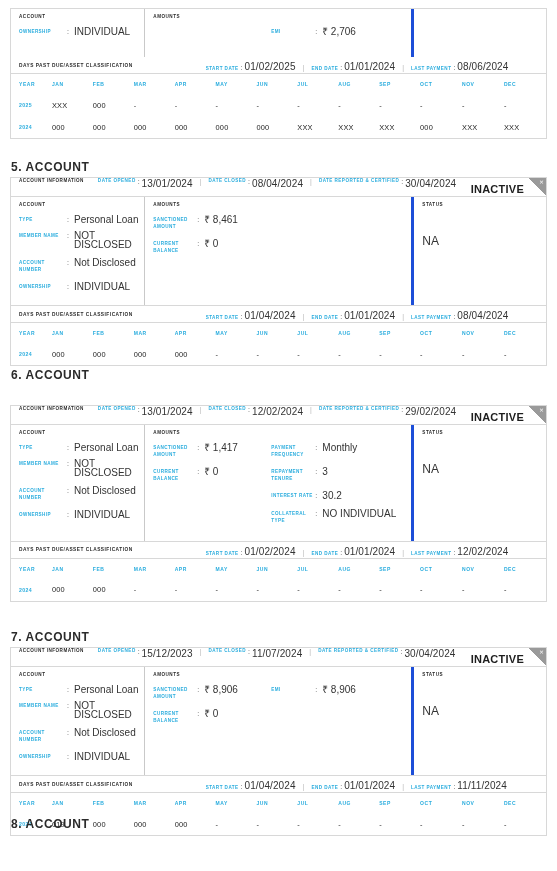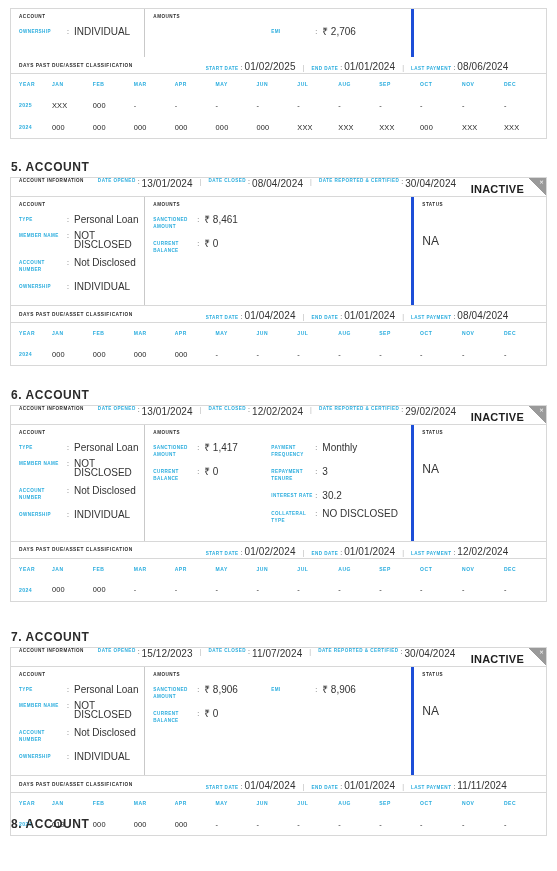--- a/index.html
+++ b/index.html
@@ -371,21 +371,21 @@
                 <td class="c-mon">-</td>
                 <td class="c-mon">-</td>
                 <td class="c-mon-w">-</td>
                 <td class="c-mon-w">-</td>
                 <td class="c-mon-w">-</td>
               </tr>
             </tbody>
           </table>
         </div>
       </div>
-      <div class="blk" style="top:388px;">
+      <div class="blk" style="top:368px;">
         <div class="sec-head">6. ACCOUNT</div>
       </div>
       <div class="blk" style="top:405px;">
         <div class="card">
           <div class="info-bar">
             <span class="lbl-dark">ACCOUNT INFORMATION</span>
             <span class="sp6"></span>
             <span class="lbl">DATE OPENED</span>
             <span class="colon">:</span>
             <span class="val">13/01/2024</span>
@@ -453,21 +453,21 @@
                     <span class="v">3</span>
                   </div>
                   <div class="kv tight">
                     <span class="k">INTEREST RATE</span>
                     <span class="c">:</span>
                     <span class="v">30.2</span>
                   </div>
                   <div class="kv tight">
                     <span class="k">COLLATERAL TYPE</span>
                     <span class="c">:</span>
-                    <span class="v">NO DISCLOSED</span>
+                    <span class="v">NO INDIVIDUAL</span>
                   </div>
                 </div>
               </div>
             </div>
             <div class="col-status col-pad">
               <div class="col-title">STATUS</div>
               <div class="status-na">NA</div>
             </div>
           </div>
         </div>

